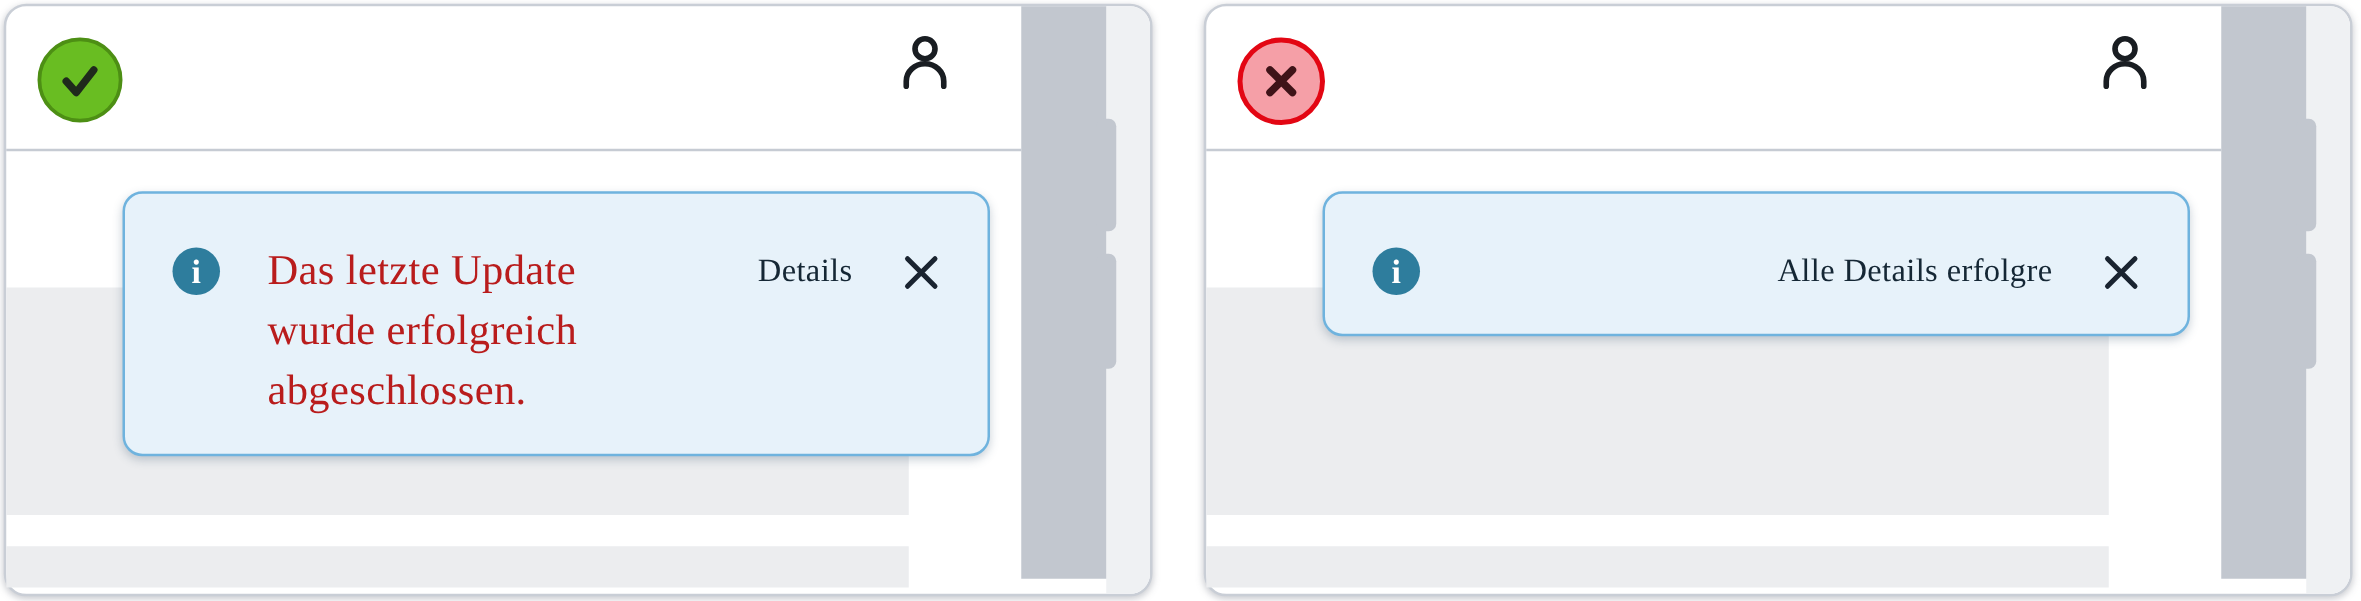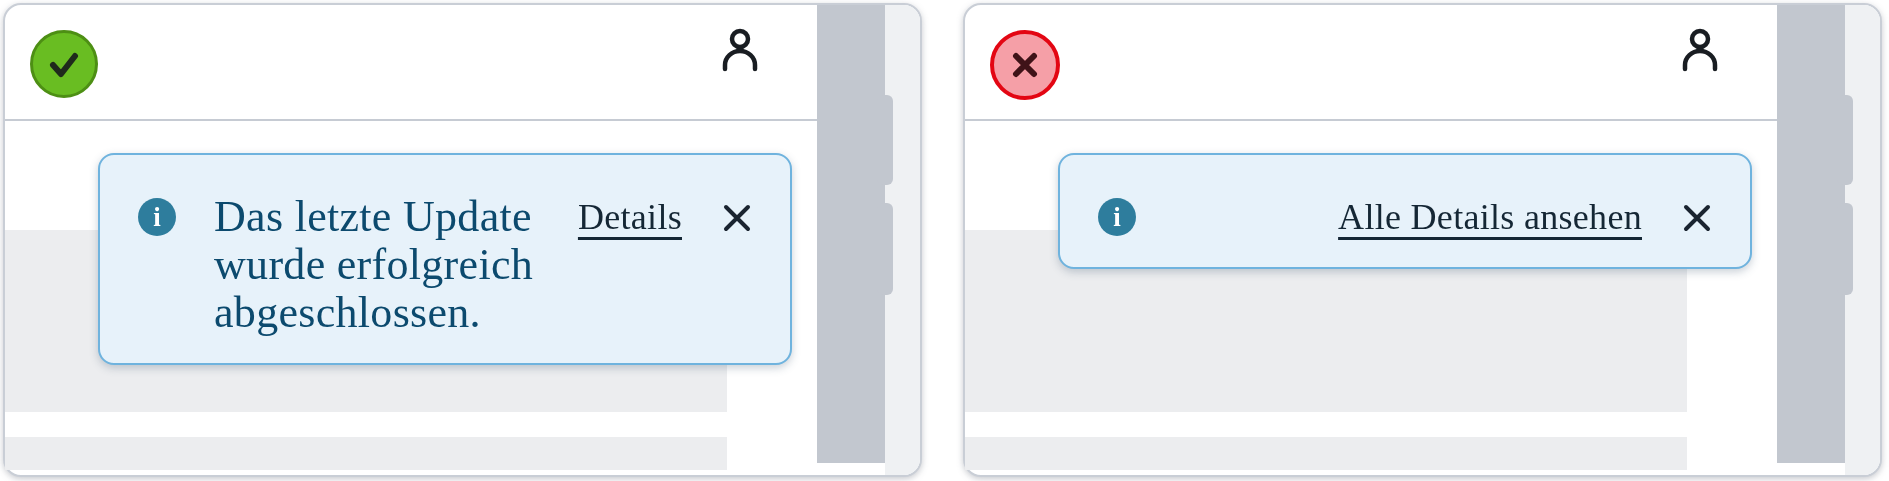--- a/index.html
+++ b/index.html
@@ -72,26 +72,26 @@
     display:flex; align-items:flex-start; gap:38px;
     padding:38px 36px 26px 38px;
   }
   .info-icon {
     flex:none; width:38px; height:38px; margin-top:5px; border-radius:50%;
     background:#2e7d9d; color:#ffffff; text-align:center;
     font:700 27px/38px "Liberation Serif","DejaVu Serif",serif;
   }
   .banner-message {
     white-space:pre;
-    font-size:44px; line-height:48px; color:#0c4a6e; letter-spacing:.3px;
+    font-size:34px; line-height:48px; color:#b91c1c; letter-spacing:.3px;
   }
   .banner-link {
     margin-left:auto; white-space:nowrap;
-    font-size:36px; line-height:48px; color:#152735; letter-spacing:.3px;
-    text-decoration:underline; text-underline-offset:8px;
+    font-size:26px; line-height:48px; color:#152735; letter-spacing:.3px;
+    text-underline-offset:8px;
     text-decoration-thickness:2.5px; cursor:pointer;
   }
   .banner-close {
     flex:none; width:34px; height:34px; margin-top:8px;
     background:none; border:none; padding:0; cursor:pointer; color:#1a2430;
   }
   svg { display:block; }
 </style>
 </head>
 <body>
@@ -165,21 +165,21 @@
     </span>
   </button>
 
   <div class="divider"></div>
 
   <div class="ph-block"></div>
   <div class="ph-row"></div>
 
   <div class="info-banner">
     <span class="info-icon">i</span>
-    <a class="banner-link">Alle Details ansehen</a>
+    <a class="banner-link">Alle Details erfolgre</a>
     <button class="banner-close">
       <span>
         <svg width="34" height="34" viewBox="0 0 34 34" fill="none">
           <path d="M6 6 L28 28 M28 6 L6 28" stroke="currentColor" stroke-width="4" stroke-linecap="round"></path>
         </svg>
       </span>
     </button>
   </div>
 </div>
 

